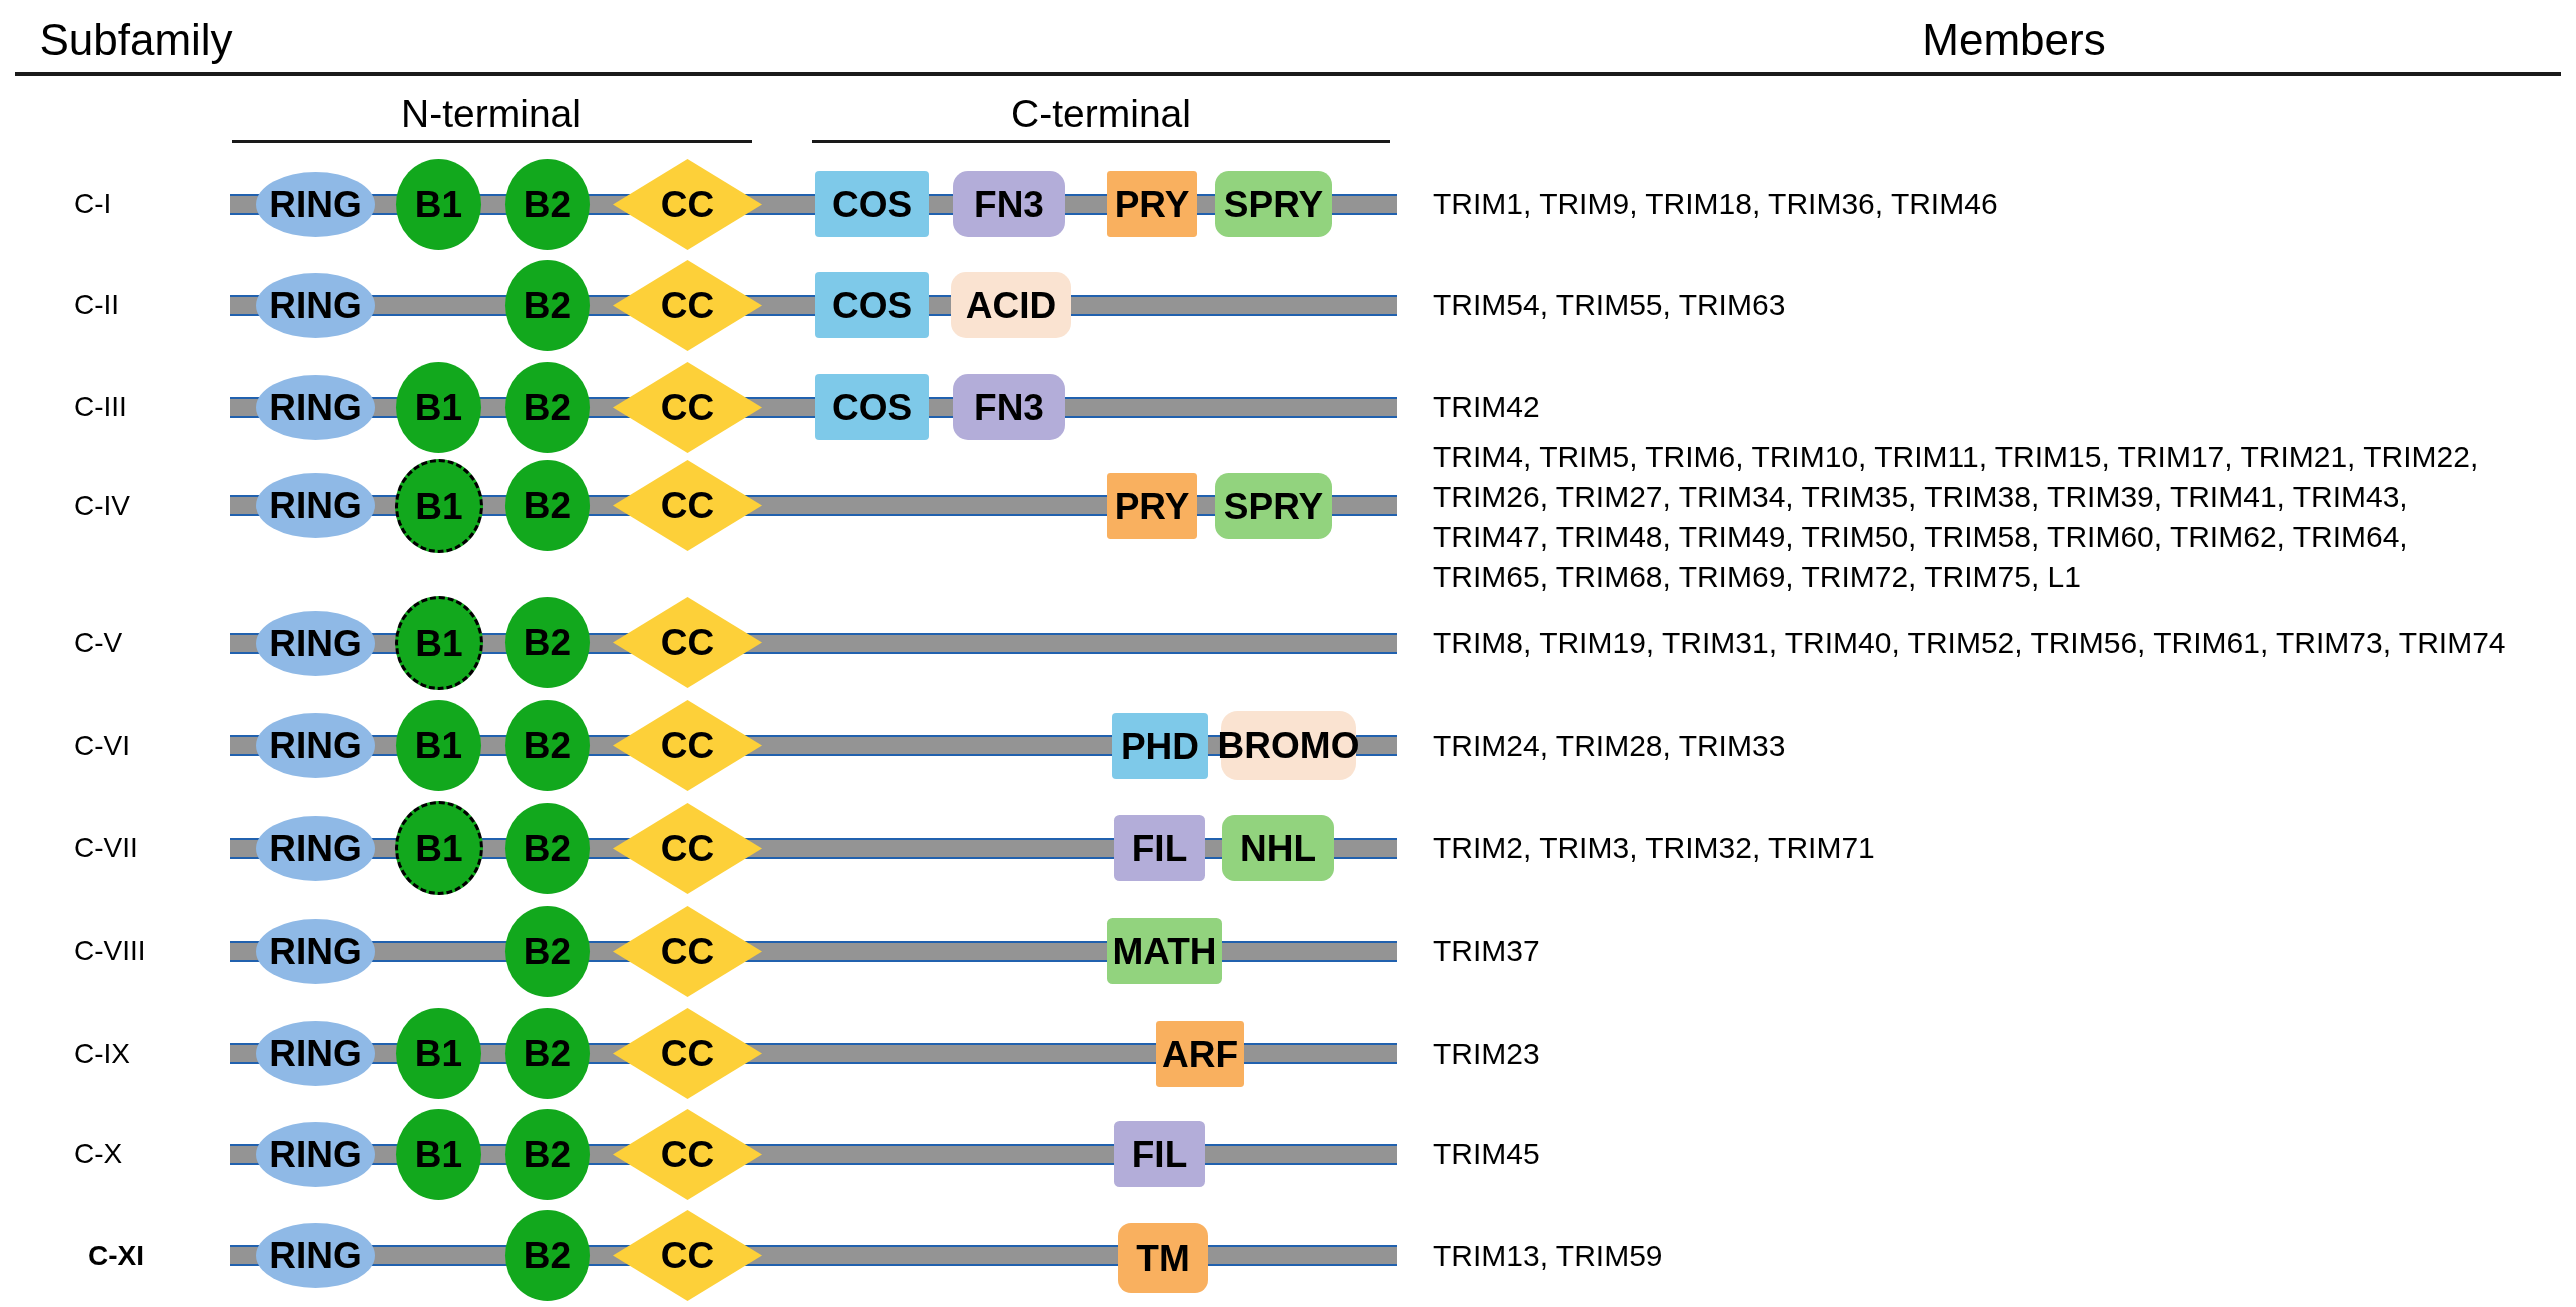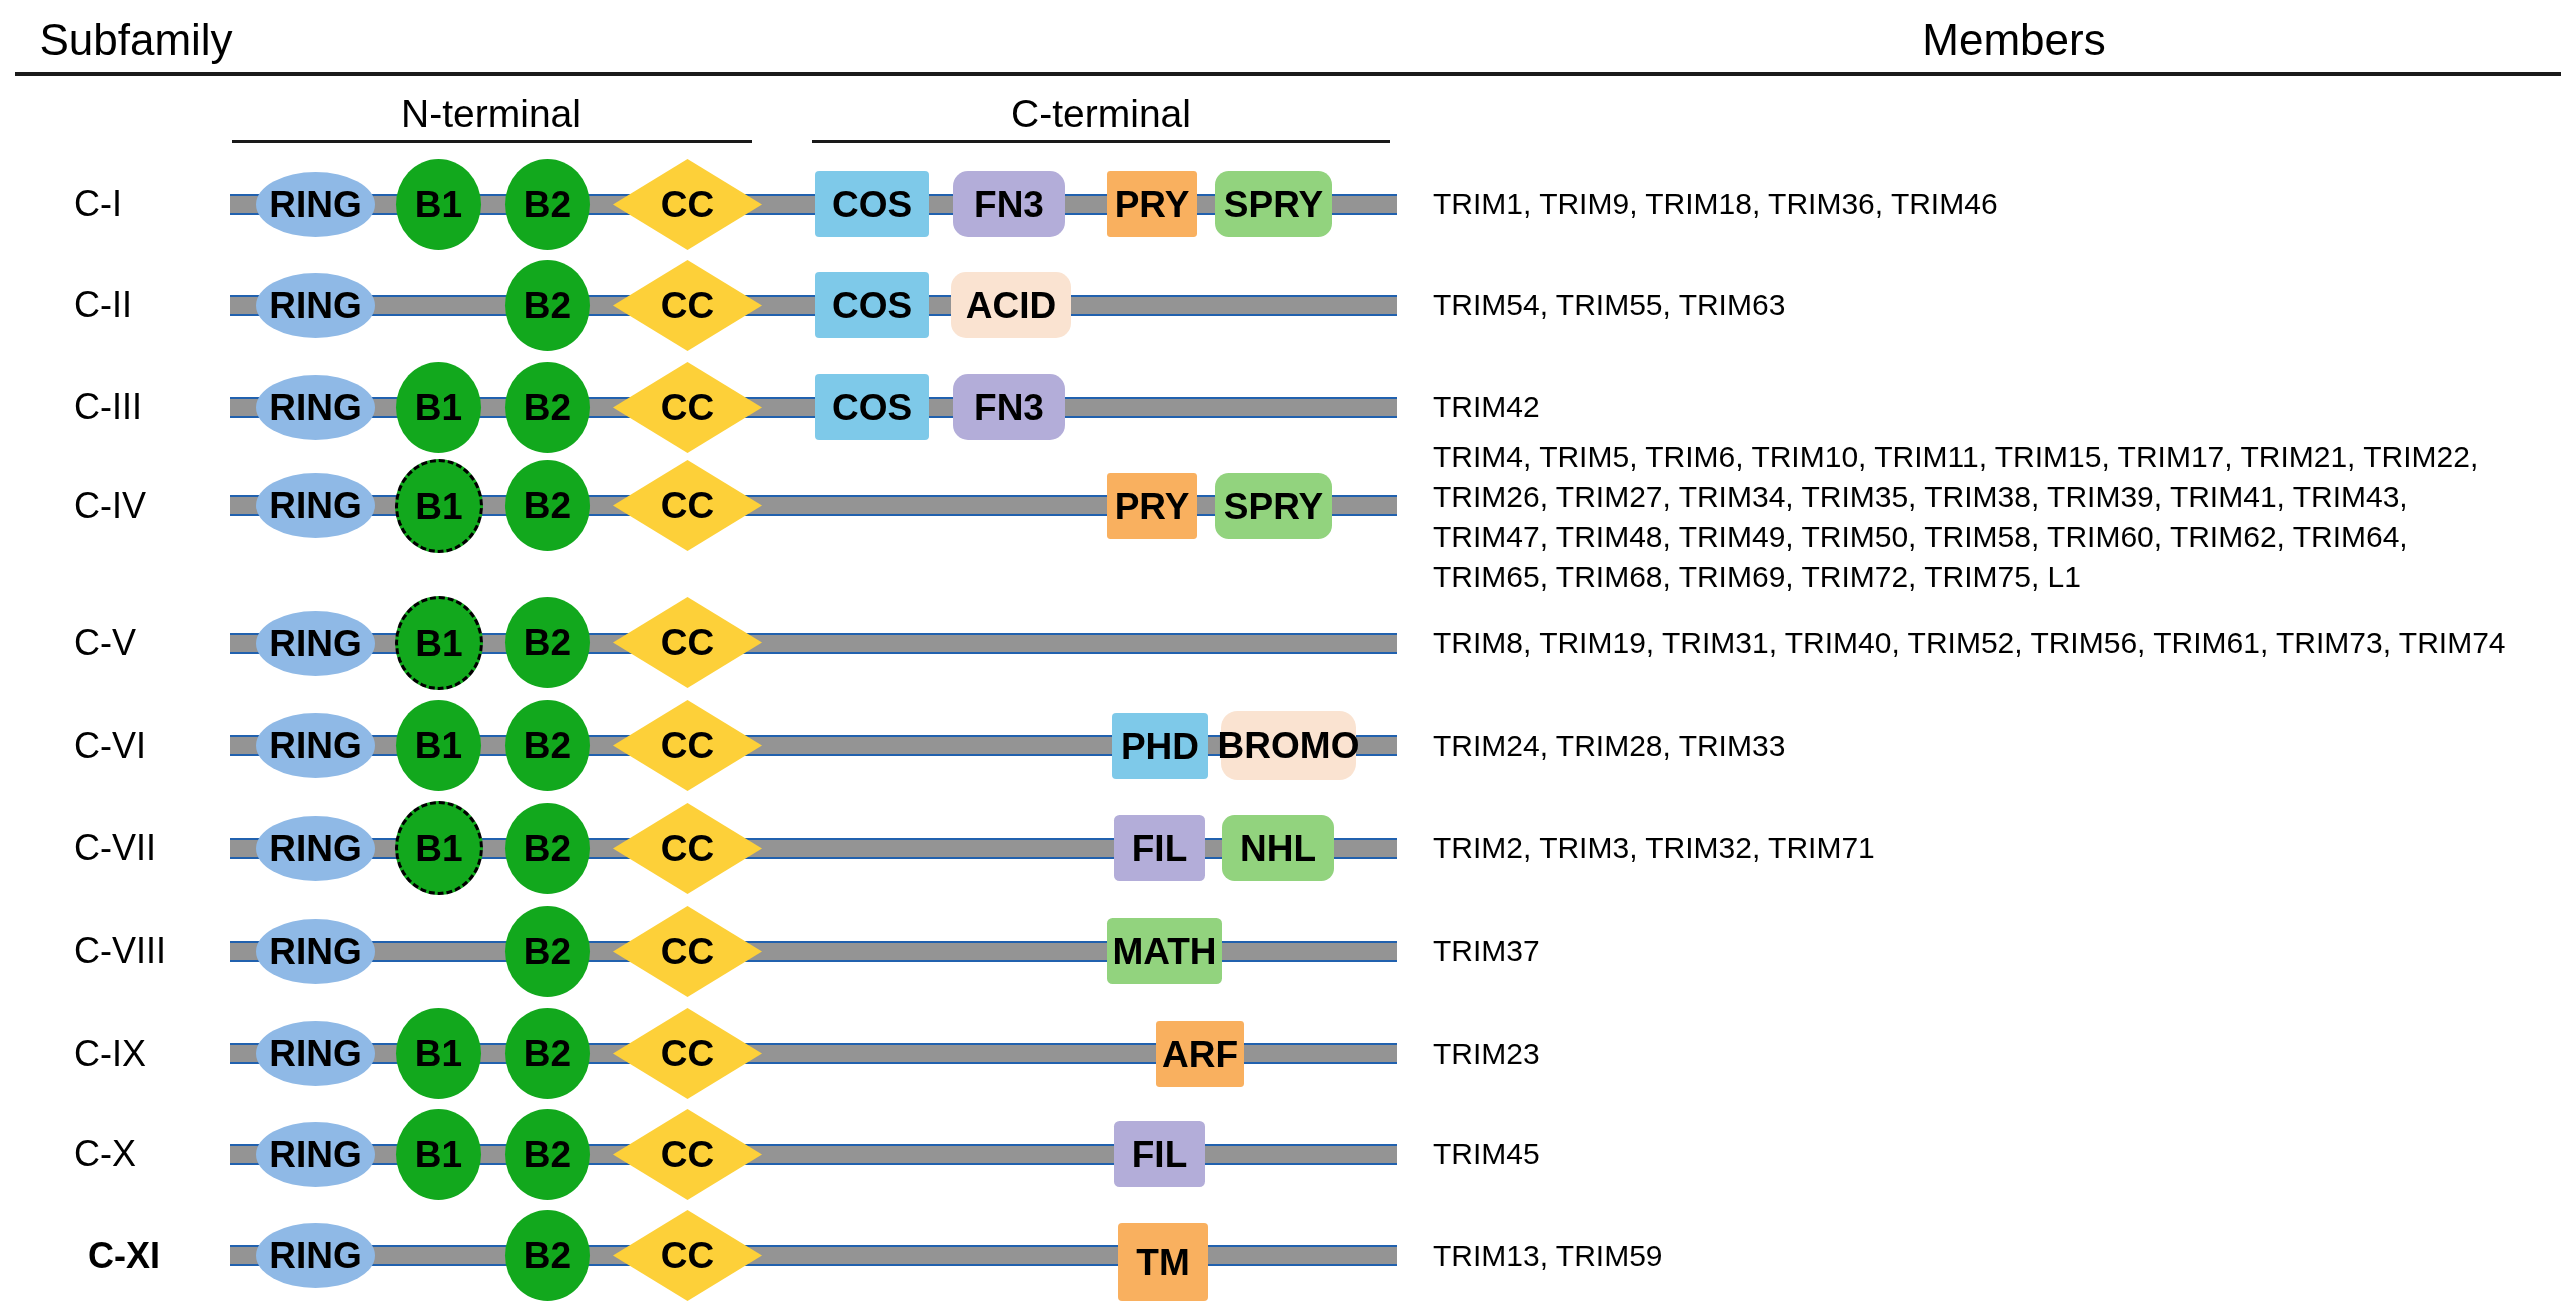--- a/index.html
+++ b/index.html
@@ -1,21 +1,21 @@
 <!DOCTYPE html>
 <html style="font-size:11px"><head>
 <meta charset="utf-8">
 <style>
   html,body{margin:0;padding:0;background:#fff;}
   .figure{position:relative;width:2576px;height:1307px;background:#ffffff;overflow:hidden;
           font-family:"Liberation Sans", sans-serif;color:#000;}
   .hdr{position:absolute;transform:translateX(-50%);font-size:44px;white-space:nowrap;}
   .subhdr{position:absolute;transform:translateX(-50%);font-size:39px;white-space:nowrap;}
   .rule{position:absolute;background:#1a1a1a;}
-  .rowlabel{position:absolute;transform:translateY(-50%);font-size:36px;white-space:nowrap;}
+  .rowlabel{position:absolute;transform:translateY(-50%);font-size:28px;white-space:nowrap;}
   .bar{position:absolute;box-sizing:border-box;height:20.7px;background:#949494;
        border-top:2.8px solid #2161ae;border-bottom:2.8px solid #2161ae;z-index:1;}
   .shape{position:absolute;display:flex;align-items:center;justify-content:center;
          font-size:37px;line-height:1;z-index:2;box-sizing:border-box;text-align:center;font-weight:bold;}
   .ellipse{border-radius:50%;}
   .diamond{clip-path:polygon(50% 0,100% 50%,50% 100%,0 50%);}
   .dashed{border:3.4px dashed #000;}
   .members{position:absolute;transform:translateY(-50%);font-size:30px;line-height:40px;
            white-space:pre-line;width:1158px;}
 </style>
@@ -258,21 +258,21 @@
         <div class="bar" style="left: 230px; width: 1167px; top: 1245px;"></div>
         <div class="shape ellipse" style="left: 256px; top: 1223px; width: 119px; height: 65px; background: rgb(143, 185, 230);">
           <span>RING</span>
         </div>
         <div class="shape ellipse" style="left: 505px; top: 1210px; width: 85px; height: 91px; background: rgb(18, 168, 29);">
           <span>B2</span>
         </div>
         <div class="shape diamond" style="left: 613px; top: 1210px; width: 149px; height: 91px; background: rgb(253, 208, 57);">
           <span>CC</span>
         </div>
-        <div class="shape rect" style="left: 1118px; top: 1223px; width: 90px; height: 78px; background: rgb(249, 176, 95); border-radius: 4px;">
+        <div class="shape rect" style="left: 1118px; top: 1223px; width: 90px; height: 70px; background: rgb(249, 176, 95); border-radius: 13px;">
           <span>TM</span>
         </div>
         <div class="members" style="left: 1433px; top: 1256px;">TRIM13, TRIM59</div>
       </div>
     </div>
 
 </div>
 
 
 </body></html>

